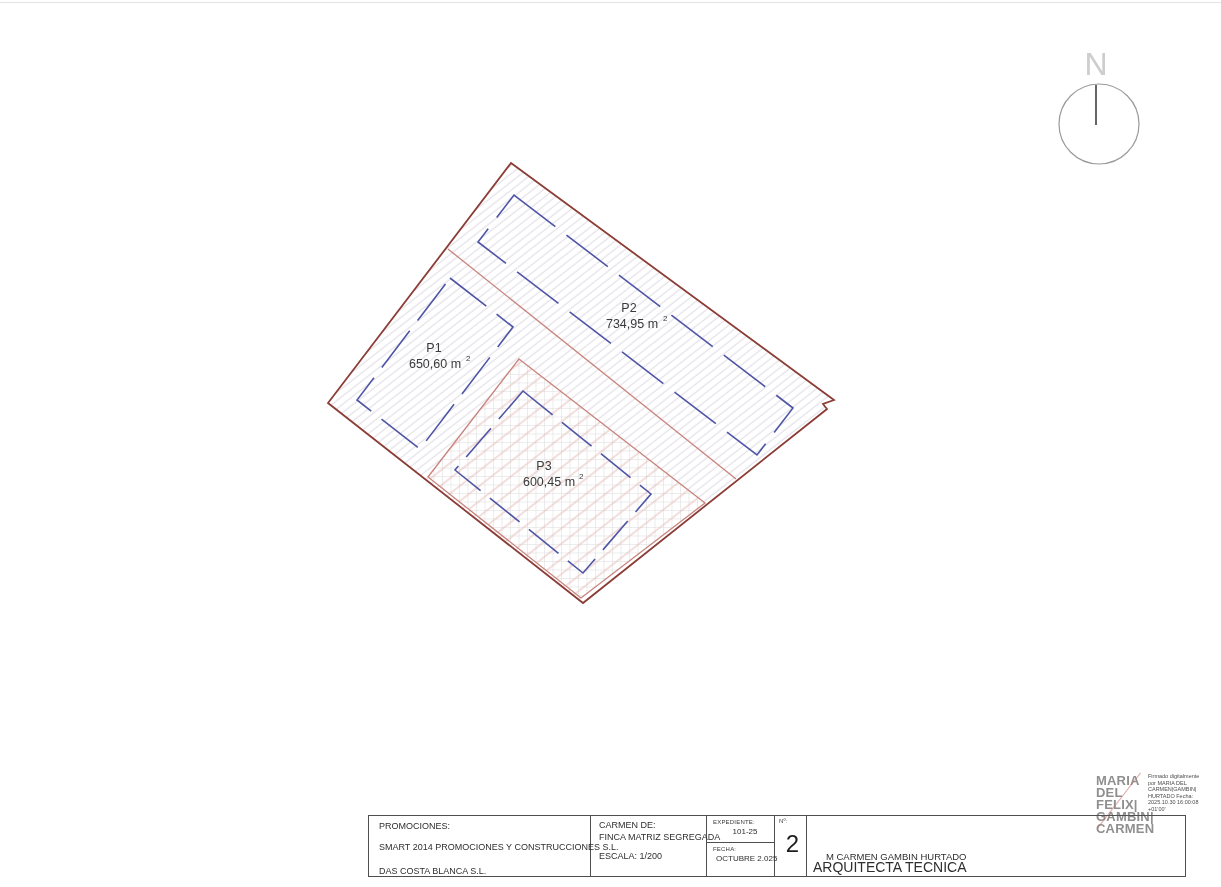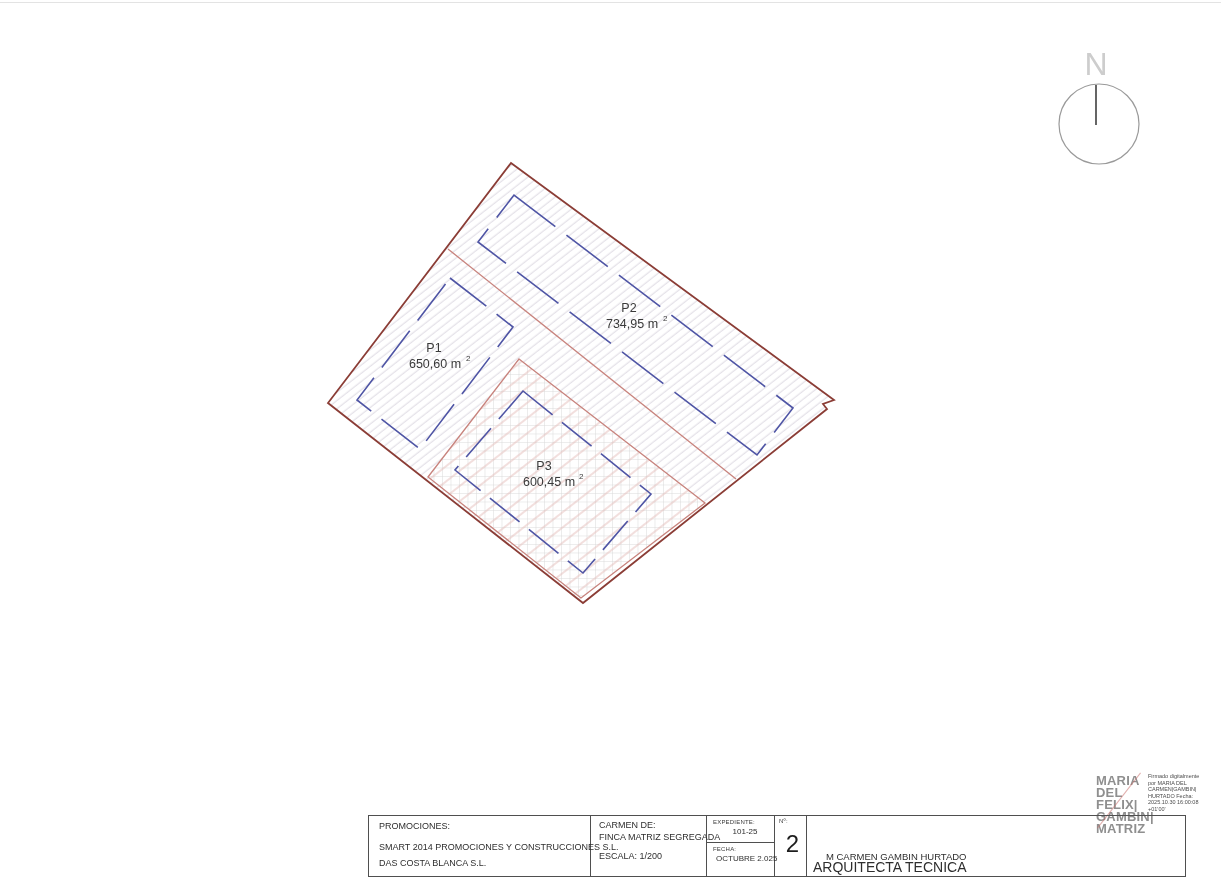--- a/index.html
+++ b/index.html
@@ -21,21 +21,21 @@
   .c1{width:256px;padding:5px 0 0 10px;}
   .c2{width:222px;padding:5px 0 0 10px;}
   .c3{width:116px;padding:4px 0 0 8px;}
   .c4{width:68px;}
   .c5{width:32px;}
   .c6{width:122px;}
   .tb-line{white-space:nowrap;}
   .c1 .l2{margin-top:10px;}
   .c1 .l3{margin-left:62px;margin-top:2px;}
   .c2 .l2{margin-top:11px;}
-  .c2 .l3{margin-top:6px;}
+  .c2 .l3{margin-top:14px;}
   .c3 .l2{margin-top:2px;}
   .c3 .l3{margin-top:9px;}
   .sub{font-size:6px;color:#3a3a3a;letter-spacing:.2px;}
   .c4 .half{box-sizing:border-box;height:27px;padding:3px 0 0 6px;border-bottom:1px solid #4f4f4f;}
   .c4 .half2{box-sizing:border-box;height:33px;padding:3px 0 0 6px;border-bottom:none;}
   .c4 .val{font-size:8px;margin-top:2px;margin-left:3px;white-space:nowrap;text-align:center;}
   .c5{padding:2px 0 0 4px;}
   .c5 .num{font-size:24px;color:#1d1d1d;text-align:center;margin-top:6px;}
   .c6 .author{position:absolute;left:6px;bottom:3px;line-height:11px;text-align:right;}
   .c6 .author .name{font-size:9.5px;white-space:nowrap;}
@@ -107,21 +107,21 @@
       <text x="1096" y="75" text-anchor="middle" font-size="32" fill="#cdcdcd">N</text>
       <circle cx="1099" cy="124" r="40" fill="none" stroke="#9a9a9a" stroke-width="1.2"></circle>
       <line x1="1096" y1="85" x2="1096" y2="125" stroke="#3f3f3f" stroke-width="1.6"></line>
     </g>
   </svg>
 
   <div class="sig-name">
     <div>MARIA DEL</div>
     <div>FELIX|</div>
     <div>GAMBIN|</div>
-    <div>MATRIZ</div>
+    <div>CARMEN</div>
   </div>
   <div class="sig-details">Firmado digitalmente por MARIA DEL CARMEN|GAMBIN| HURTADO Fecha: 2025.10.30 16:00:08 +01'00'</div>
   <div class="sig-stroke"></div>
 
   <div class="titleblock">
 
     <div class="tb-col c2">
       <div class="tb-line">PROMOCIONES:</div>
       <div class="tb-line l2">SMART 2014 PROMOCIONES Y CONSTRUCCIONES S.L.</div>
       <div class="tb-line l3">DAS COSTA BLANCA S.L.</div>

